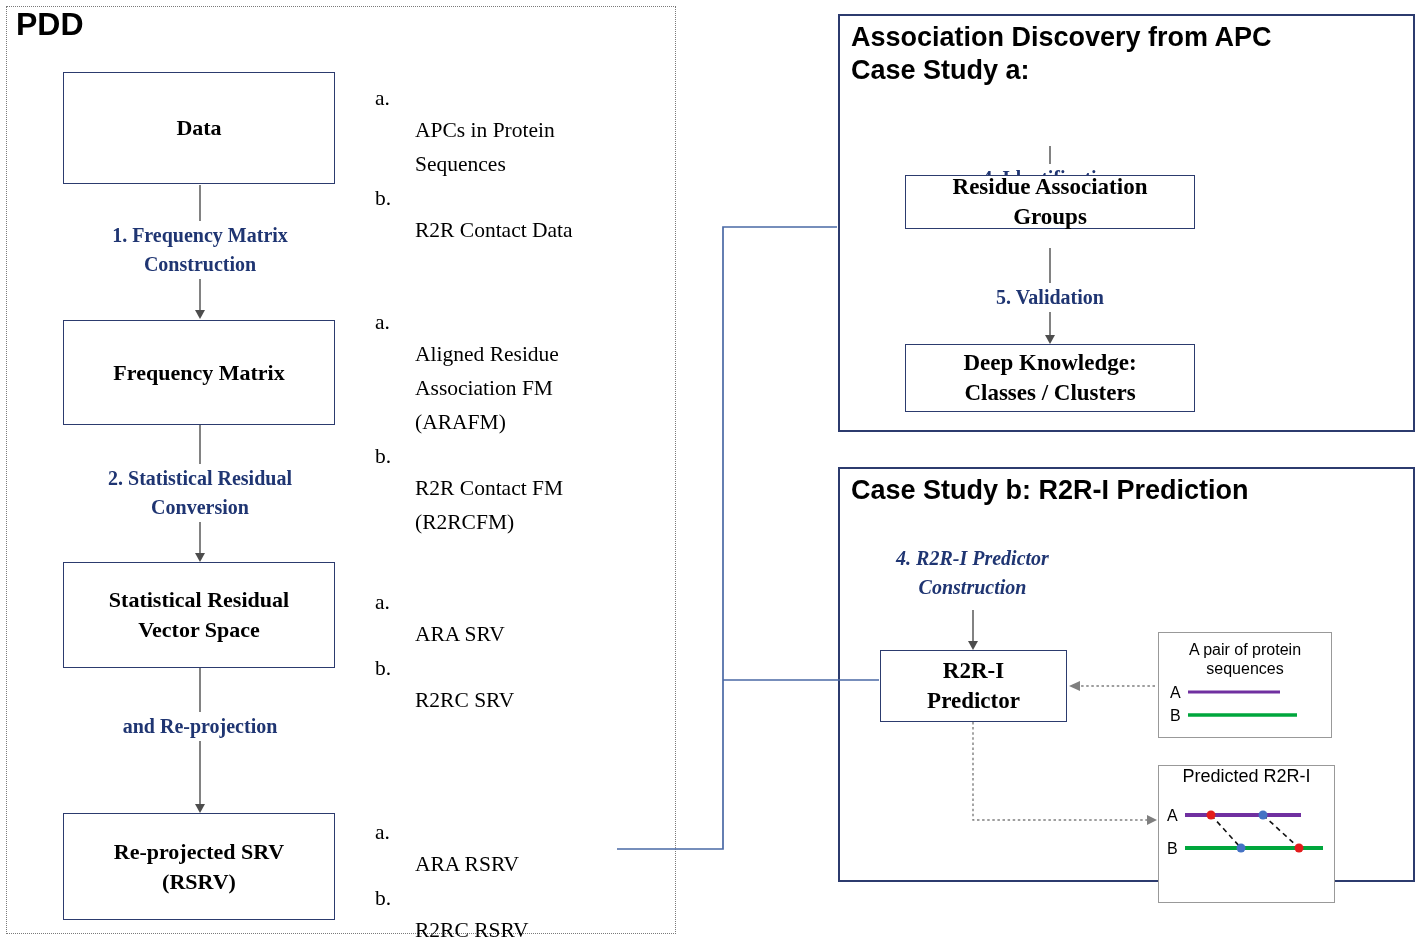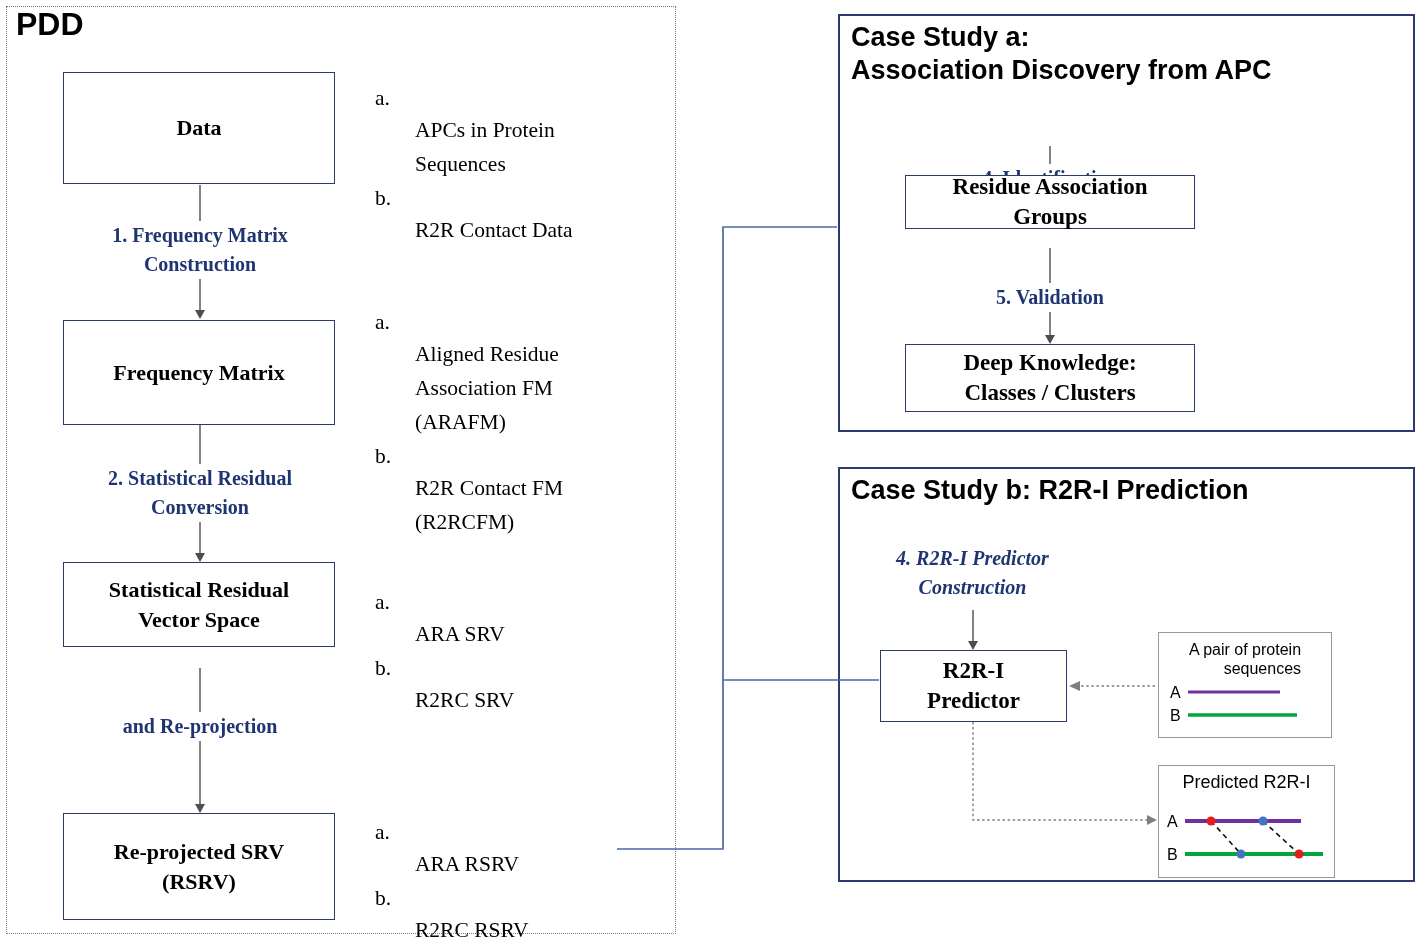--- a/index.html
+++ b/index.html
@@ -17,21 +17,21 @@
   .pdd-title { position:absolute; left:16px; top:6px; font-family:"Liberation Sans", sans-serif; font-weight:700; font-size:32px; z-index:2; }
   .case-title { position:absolute; font-family:"Liberation Sans", sans-serif; font-weight:700; font-size:27px; line-height:1.22; z-index:2; }
   .case-a-title { left:851px; top:21px; }
   .case-b-title { left:851px; top:474px; }
 
   .node { position:absolute; background:#fff; border:1.5px solid var(--box-border,#2c3b6e);
           display:flex; flex-direction:column; justify-content:center; align-items:center;
           text-align:center; font-weight:700; font-size:22px; line-height:1.35; z-index:2; }
   .box-data      { left:63px;  top:72px;  width:272px; height:112px; }
   .box-fm        { left:63px;  top:320px; width:272px; height:105px; }
-  .box-srv       { left:63px;  top:562px; width:272px; height:85px; }
+  .box-srv       { left:63px;  top:562px; width:272px; height:106px; }
   .box-rsrv      { left:63px;  top:813px; width:272px; height:107px; }
   .box-groups    { left:905px; top:175px; width:290px; height:54px;  font-size:23px; line-height:1.3; }
   .box-knowledge { left:905px; top:344px; width:290px; height:68px;  font-size:23px; line-height:1.3; }
   .box-predictor { left:880px; top:650px; width:187px; height:72px;  font-size:23px; line-height:1.3; }
 
   .step { position:absolute; color:var(--step-text,#1f3572); font-weight:700; font-size:20px;
           text-align:center; line-height:1.45; background:#fff; z-index:2; }
   .step1  { left:35px;  top:221px; width:330px; }
   .step2  { left:35px;  top:464px; width:330px; }
   .step3  { left:35px;  top:712px; width:330px; }
@@ -45,22 +45,22 @@
   .list-srv  { left:375px; top:586px; }
   .list-rsrv { left:375px; top:816px; }
   .list-item { display:flex; }
   .list-marker { width:40px; flex:none; }
   .list-text { white-space:pre-line;margin-top:32px; }
 
   .side-box { position:absolute; background:#fff; border:1px solid var(--side-box-border,#999);
               z-index:2; display:flex; flex-direction:column; align-items:center;
               font-family:"Liberation Sans", sans-serif; }
   .pair-box { left:1158px; top:632px; width:174px; height:106px; padding-top:7px; }
-  .predicted-box { left:1158px; top:765px; width:177px; height:113px; padding-top:6px; }
-  .side-box-title { font-size:16px; line-height:1.2; text-align:right; }
+  .predicted-box { left:1158px; top:765px; width:177px; height:138px; }
+  .side-box-title { font-size:16px; line-height:1.2; text-align:center; }
   .predicted-title { font-size:18px; }
   .seq-svg { display:block; margin-top:2px; }
   .seq-label { font-family:"Liberation Sans", sans-serif; font-size:16px; fill:#000; }
 
   .line-dark   { stroke:var(--arrow-dark,#4d4d4d); stroke-width:1.4; fill:none; }
   .tri-dark    { fill:var(--arrow-dark,#4d4d4d); }
   .line-dotted { stroke:var(--arrow-dotted,#7f7f7f); stroke-width:1.4; fill:none; stroke-dasharray:2.5 2.6; }
   .tri-dotted  { fill:var(--arrow-dotted,#7f7f7f); }
   .line-blue   { stroke:var(--connector-blue,#4a69a5); stroke-width:1.7; fill:none; }
   .seq-a { stroke:var(--seq-a-purple,#7030a0); }
@@ -191,22 +191,22 @@
       <span class="list-marker">a.</span>
       <span class="list-text">ARA RSRV</span>
     </div>
     <div class="list-item">
       <span class="list-marker">b.</span>
       <span class="list-text">R2RC RSRV</span>
     </div>
   </div>
 
   <div class="case-title case-a-title">
+    <div>Association Discovery from APC</div>
     <div>Case Study a:</div>
-    <div>Association Discovery from APC</div>
   </div>
 
   <div class="step step4a">4. Identification</div>
 
   <div class="node box-groups">
     <div>Residue Association</div>
     <div>Groups</div>
   </div>
 
   <div class="step step5a">5. Validation</div>

